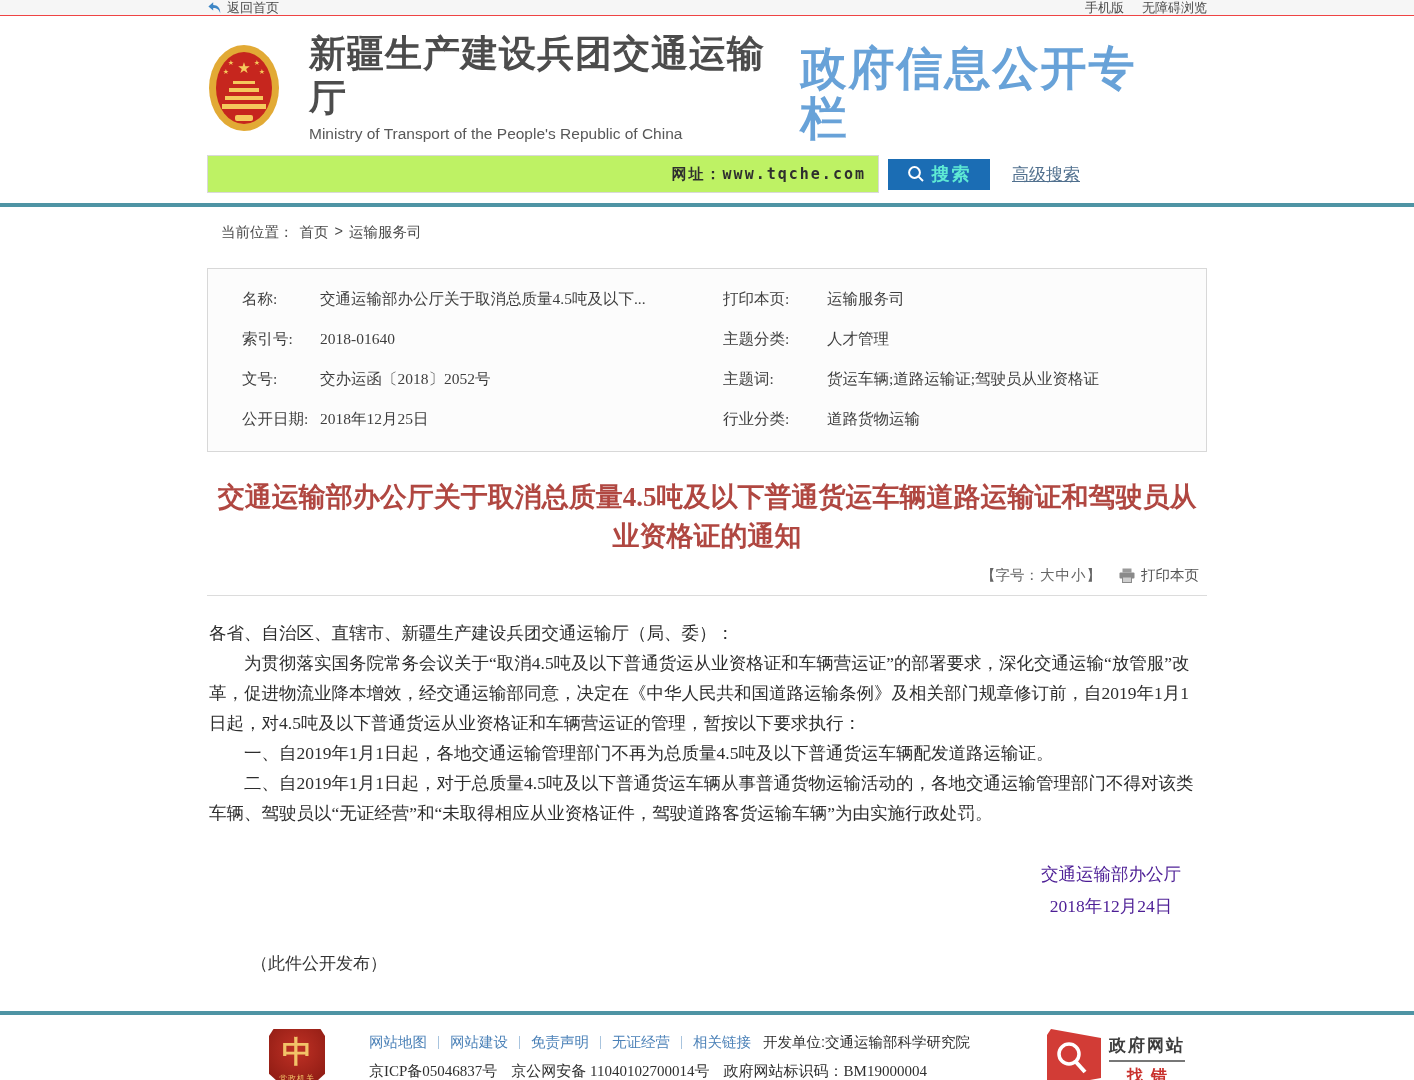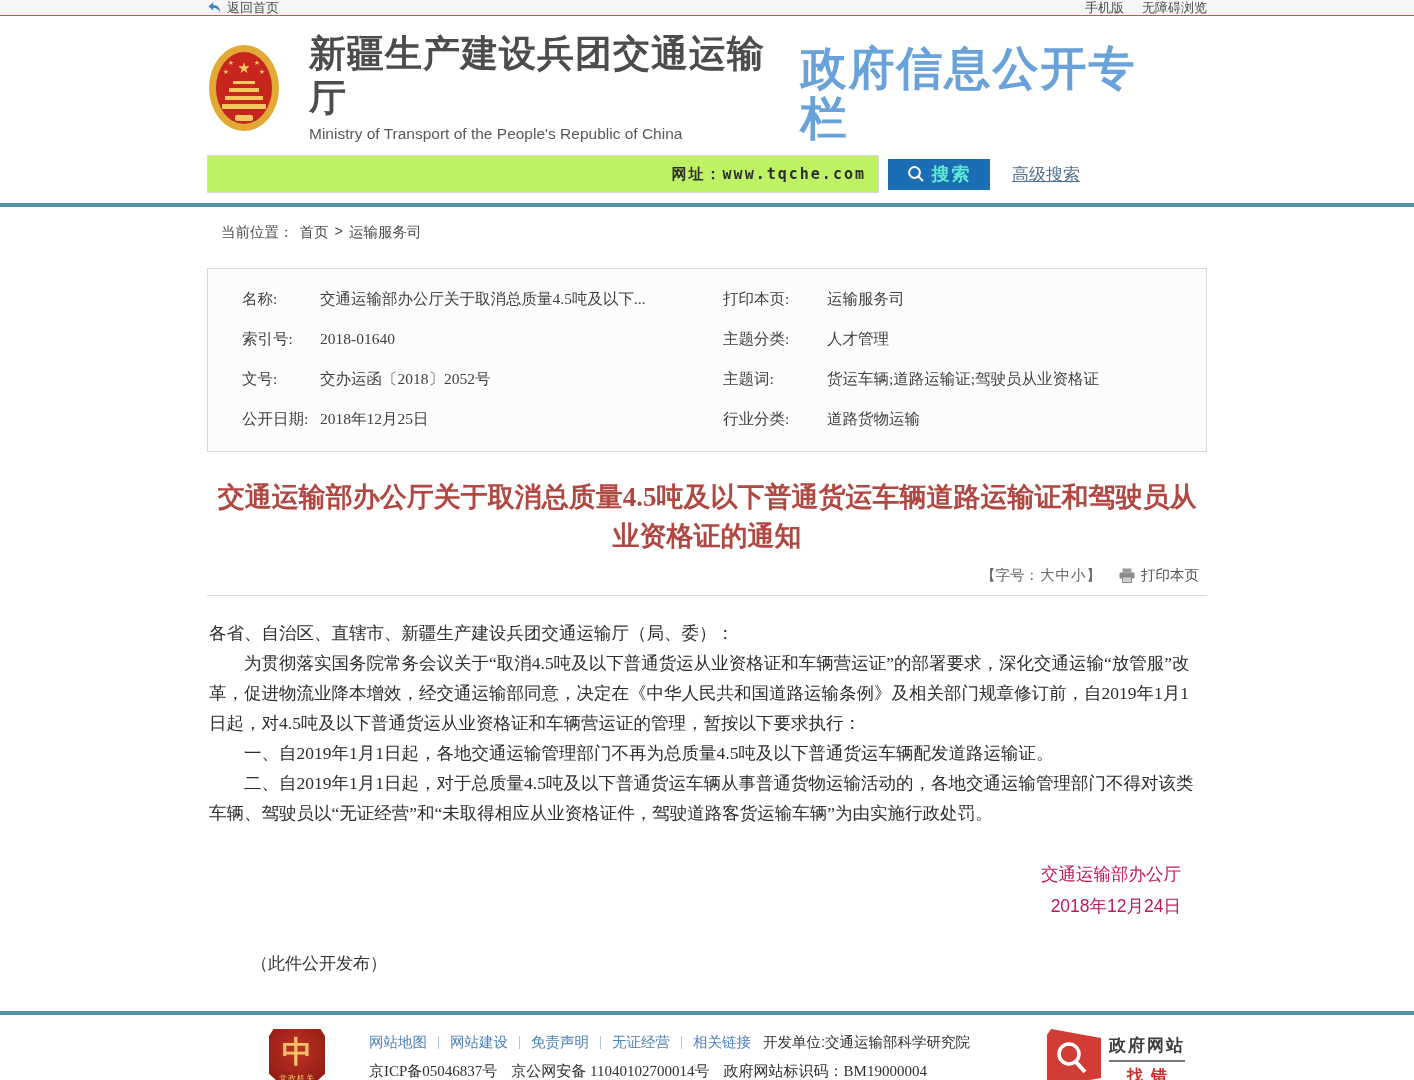--- a/index.html
+++ b/index.html
@@ -58,21 +58,21 @@
   .fontsize-group { display: flex; align-items: center; gap: 1px; }
   .fontsize-btn { cursor: pointer; color: #666; }
   .print-btn { display: flex; align-items: center; gap: 6px; margin-left: 18px; cursor: pointer; color: #555; }
   .toolbar-divider { border: none; border-top: 1px solid #dcdcdc; margin: 10px 0 0; }
 
   .article-body { margin-top: 22px; font-family: "Liberation Serif", serif; font-size: 17.5px; line-height: 30px; color: #2d2d2d; padding: 0 2px; }
   .article-body p { margin: 0; }
   .para-indent { text-indent: 2em; }
 
   .signature { margin-top: 30px; text-align: right; padding-right: 26px; }
-  .signature-inner { display: inline-block; text-align: right; font-family: Liberation Sans, sans-serif; font-size: 17.5px; line-height: 32px; color: #be185d; }
+  .signature-inner { display: inline-block; text-align: center; font-family: Liberation Serif, serif; font-size: 17.5px; line-height: 32px; color: #4c1d95; }
 
   .public-note { margin: 30px 0 36px; padding-left: 44px; font-family: "Liberation Serif", serif; font-size: 17px; color: #333; }
 
   
   .site-footer { background: #fff; padding: 14px 0 30px; }
   .footer-inner { width: 1000px; margin: 0 auto; display: flex; align-items: flex-start; position: relative; }
   .gov-shield { width: 56px; height: 70px; margin-left: 62px; flex: none; position: relative;
     background: radial-gradient(circle at 50% 30%, #c03125, #8a1a12 75%);
     clip-path: polygon(8% 0%, 92% 0%, 100% 10%, 100% 64%, 50% 100%, 0% 64%, 0% 10%);
     display: flex; flex-direction: column; align-items: center; justify-content: center; }

